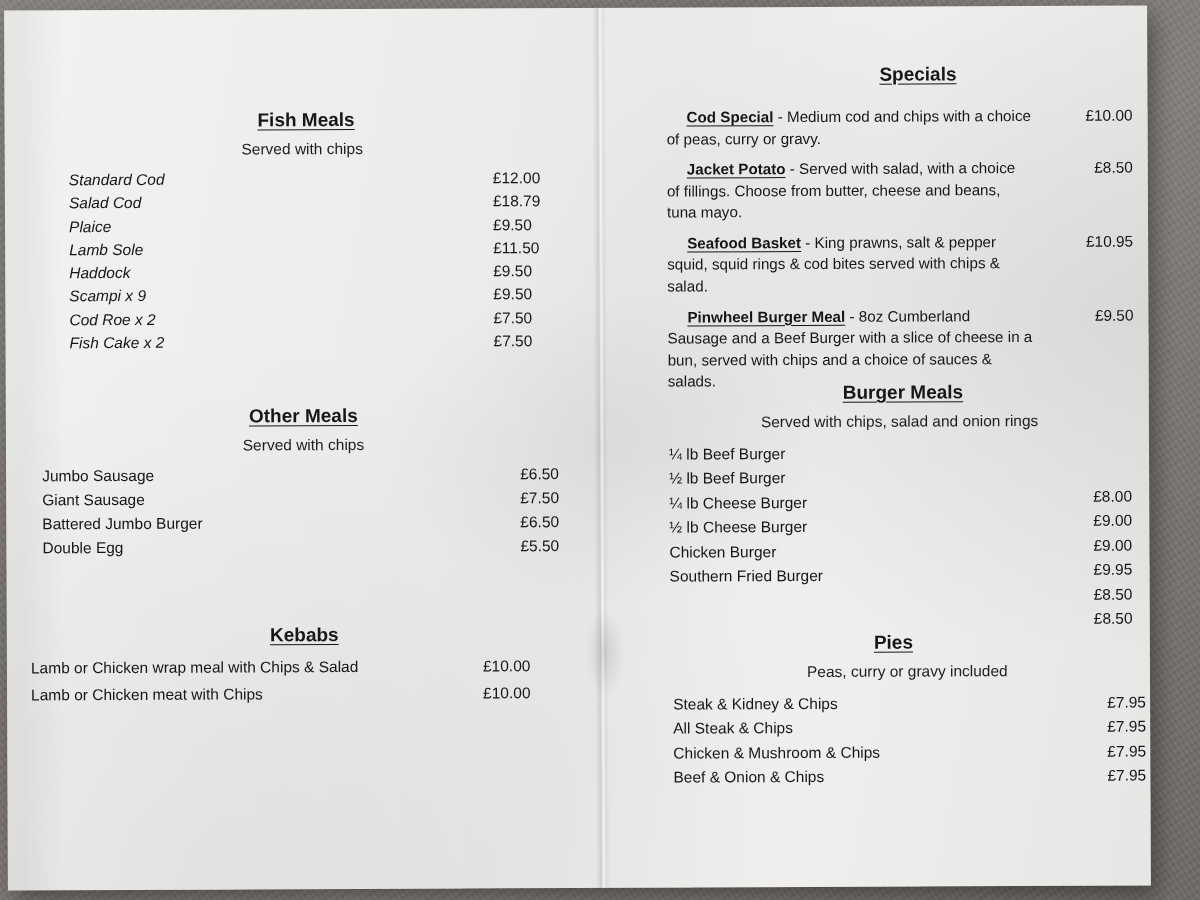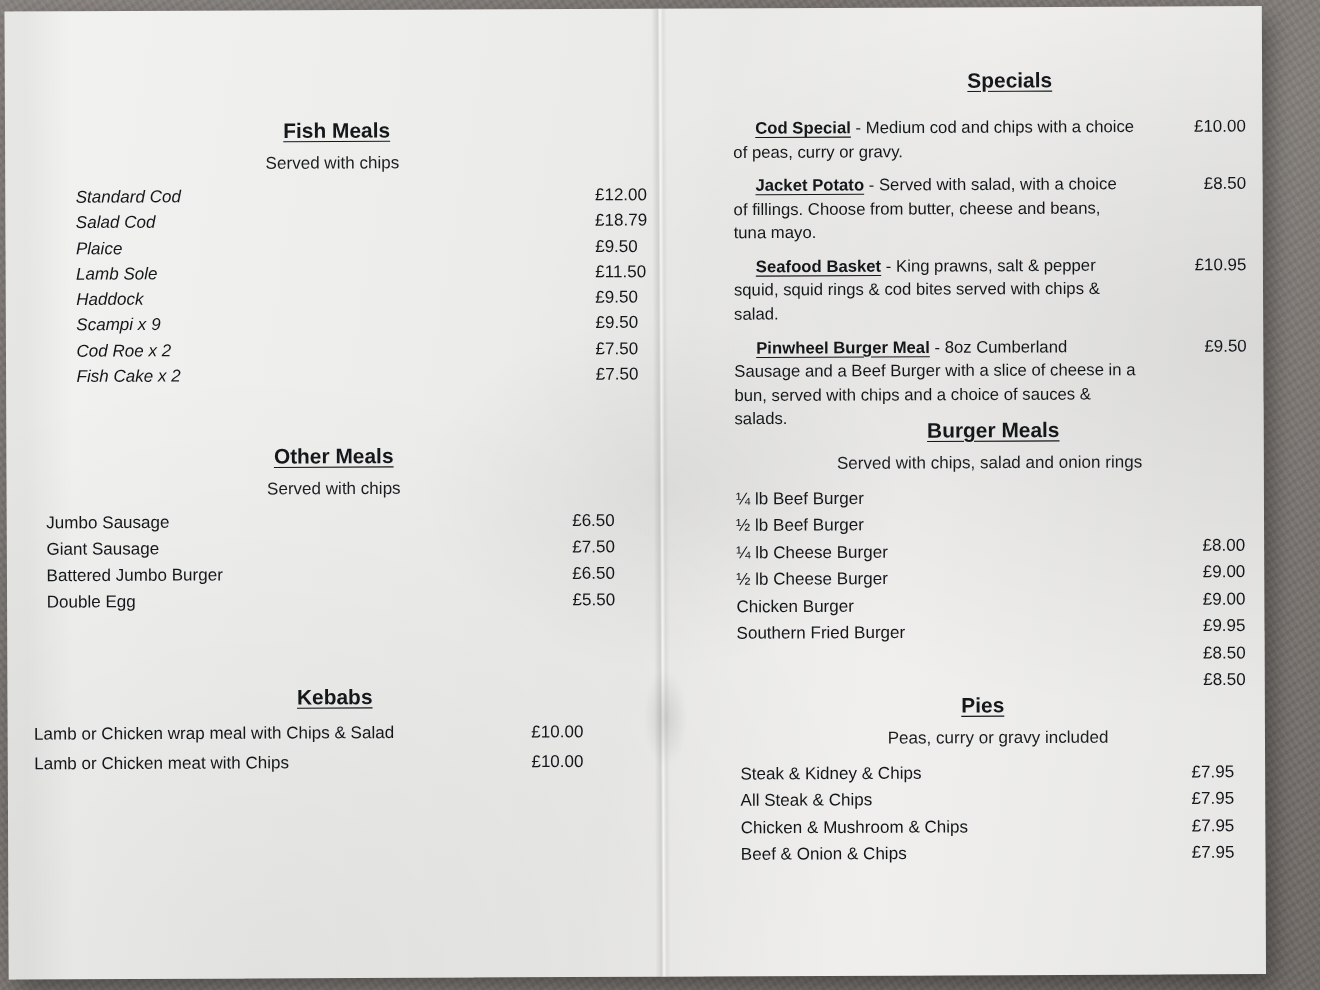--- a/index.html
+++ b/index.html
@@ -116,21 +116,21 @@
     white-space: nowrap;
   }
   .row .name  { position: absolute; left: 0; }
   .row .price { position: absolute; }
 
   
   #fish-meals  { top: 100px;  left: 0; }
   #fish-meals .section-title { padding-left: 8px; }
   #fish-meals .items { margin-left: 64px; }
   #fish-meals .row { height: 23.3px; }
-  #fish-meals .row .price { left: 424px; margin-left: 48px; }
+  #fish-meals .row .price { left: 424px; }
   #fish-meals .row .name { font-style: italic; }
 
   #other-meals { top: 396px; left: 0; }
   #other-meals .section-title { padding-left: 0px; }
   #other-meals .items { margin-left: 36px; }
   #other-meals .row { height: 24px; }
   #other-meals .row .price { left: 478px; }
 
   #kebabs { top: 615px; left: 0; }
   #kebabs .section-title { padding-left: -8px; }
@@ -169,21 +169,21 @@
   #burgers .section-sub  { padding-left: 160px; text-align: left; }
   #burgers .items { margin-left: 68px; margin-top: 14px; }
   #burgers .row { height: 24.4px; }
   #burgers .row .price { left: 424px; margin-top: 44px; }
 
   #pies { top: 625px; left: 0; }
   #pies .section-title { padding-left: 272px; text-align: left; }
   #pies .section-sub  { padding-left: 205px; text-align: left; }
   #pies .items { margin-left: 71px; margin-top: 14px; }
   #pies .row { height: 24.3px; }
-  #pies .row .price { left: 410px; }
+  #pies .row .price { left: 434px; }
 </style>
 </head>
 <body>
 
 <div id="backdrop"></div>
 
 <div id="menu-paper">
 
   <div id="fold-crease"></div>
   <div id="fold-crease-2"></div>

